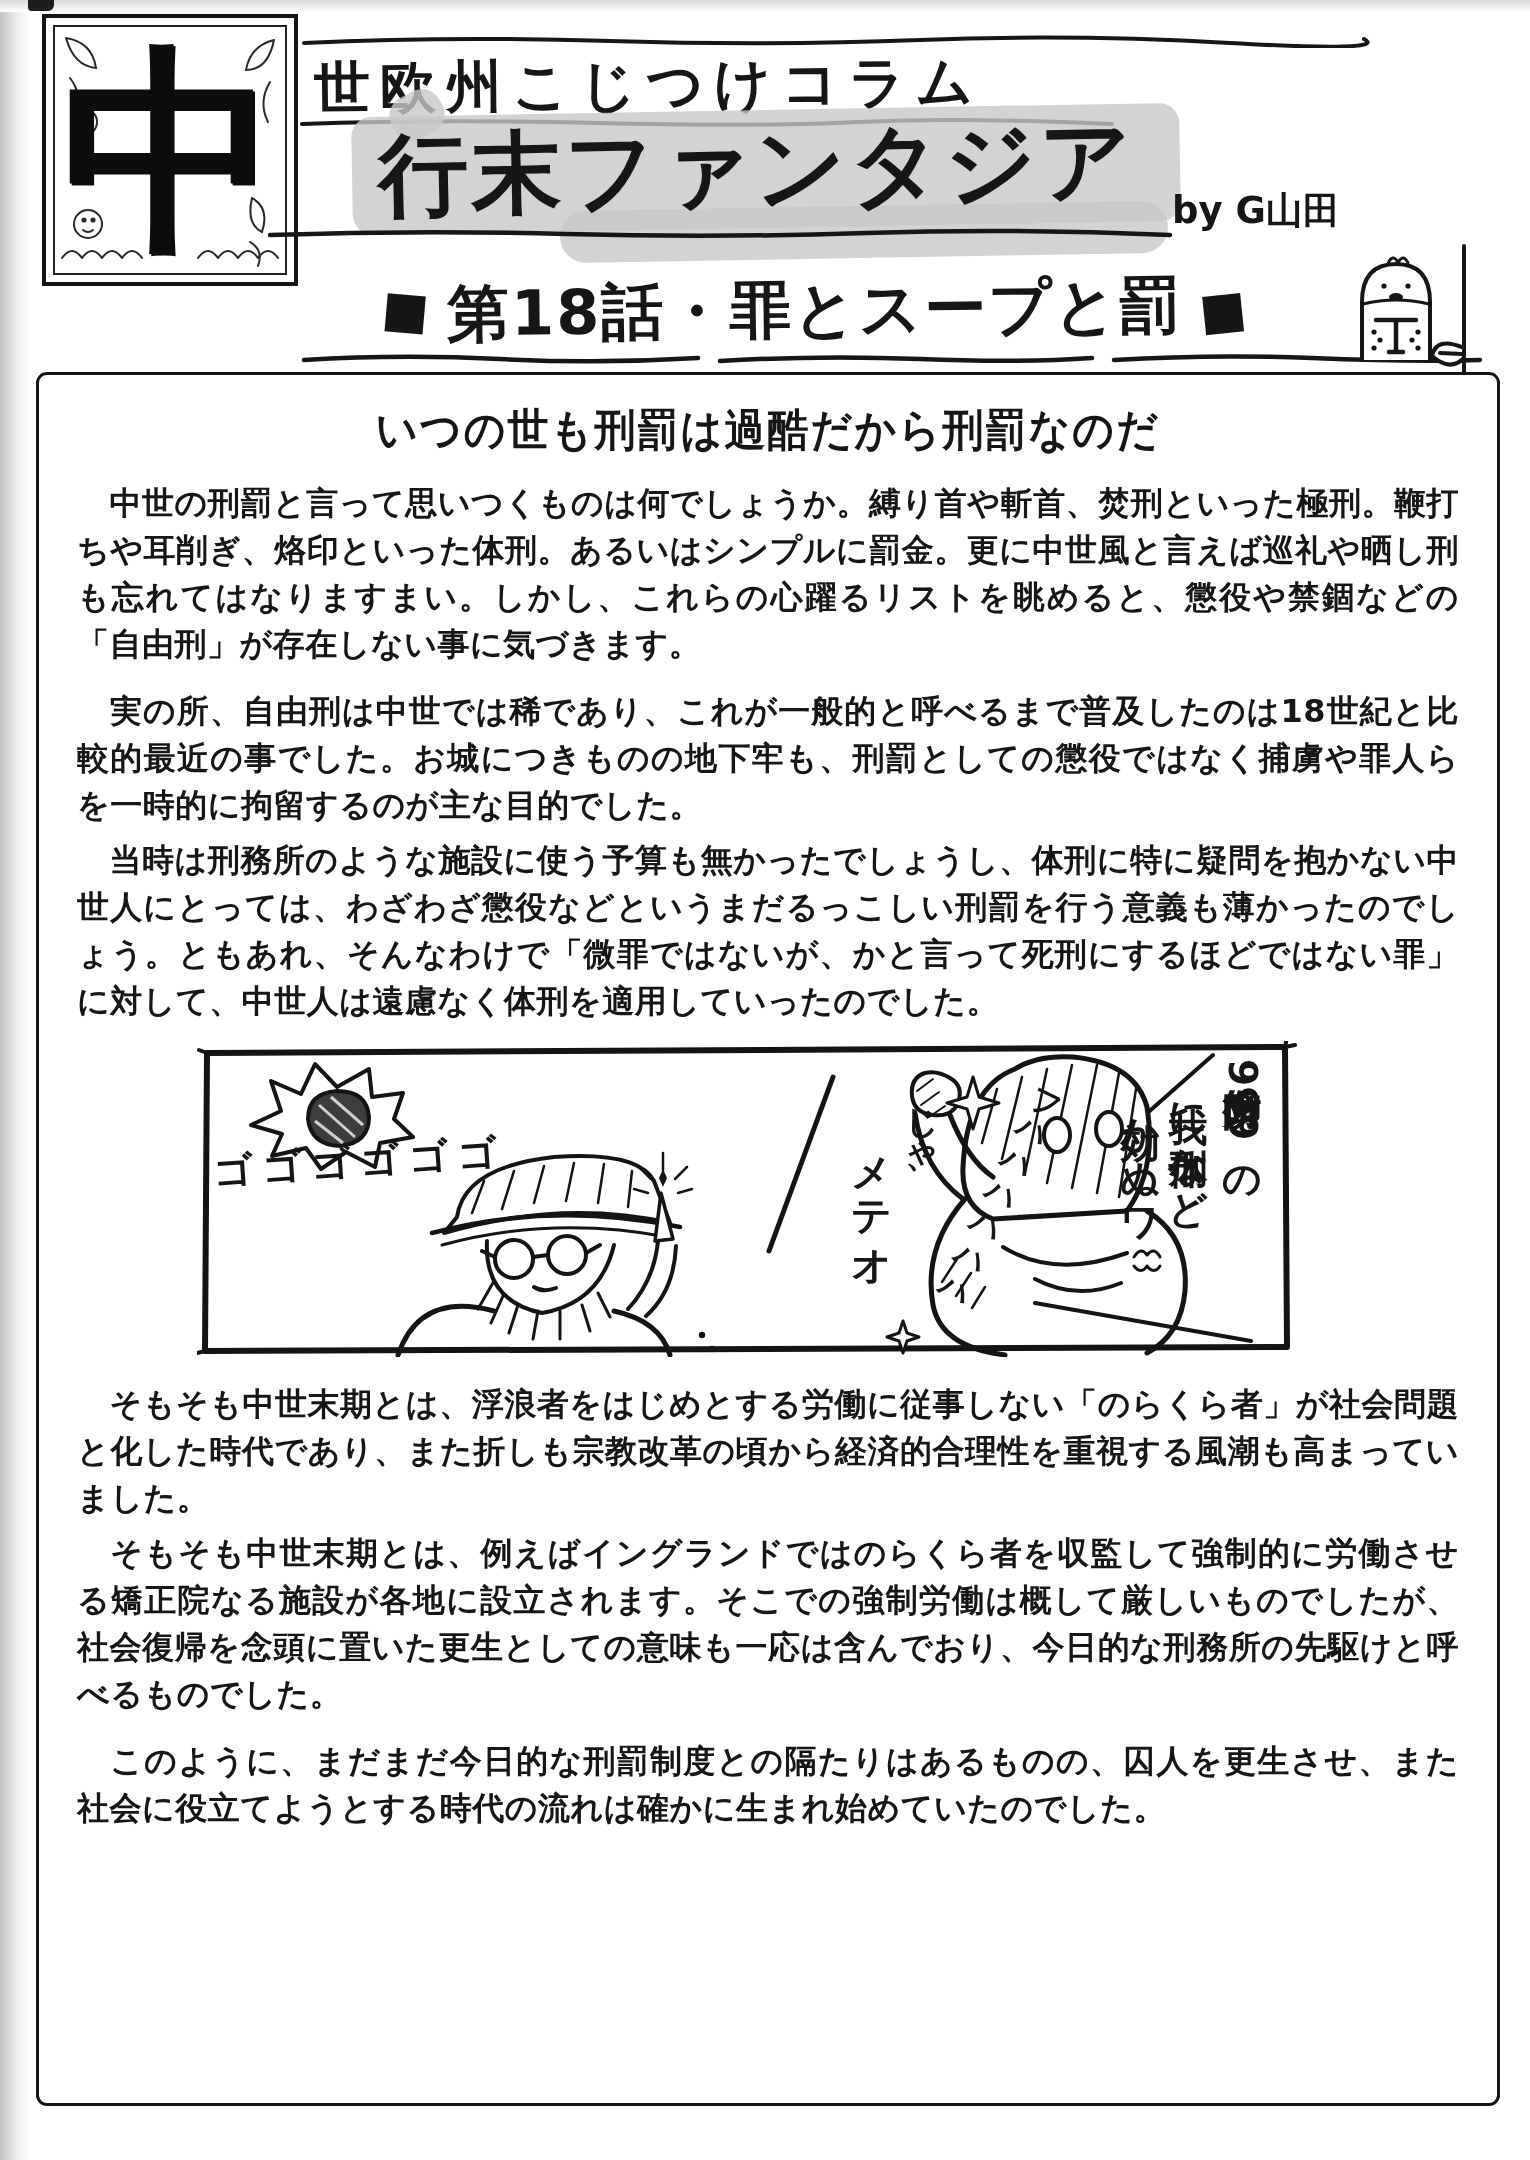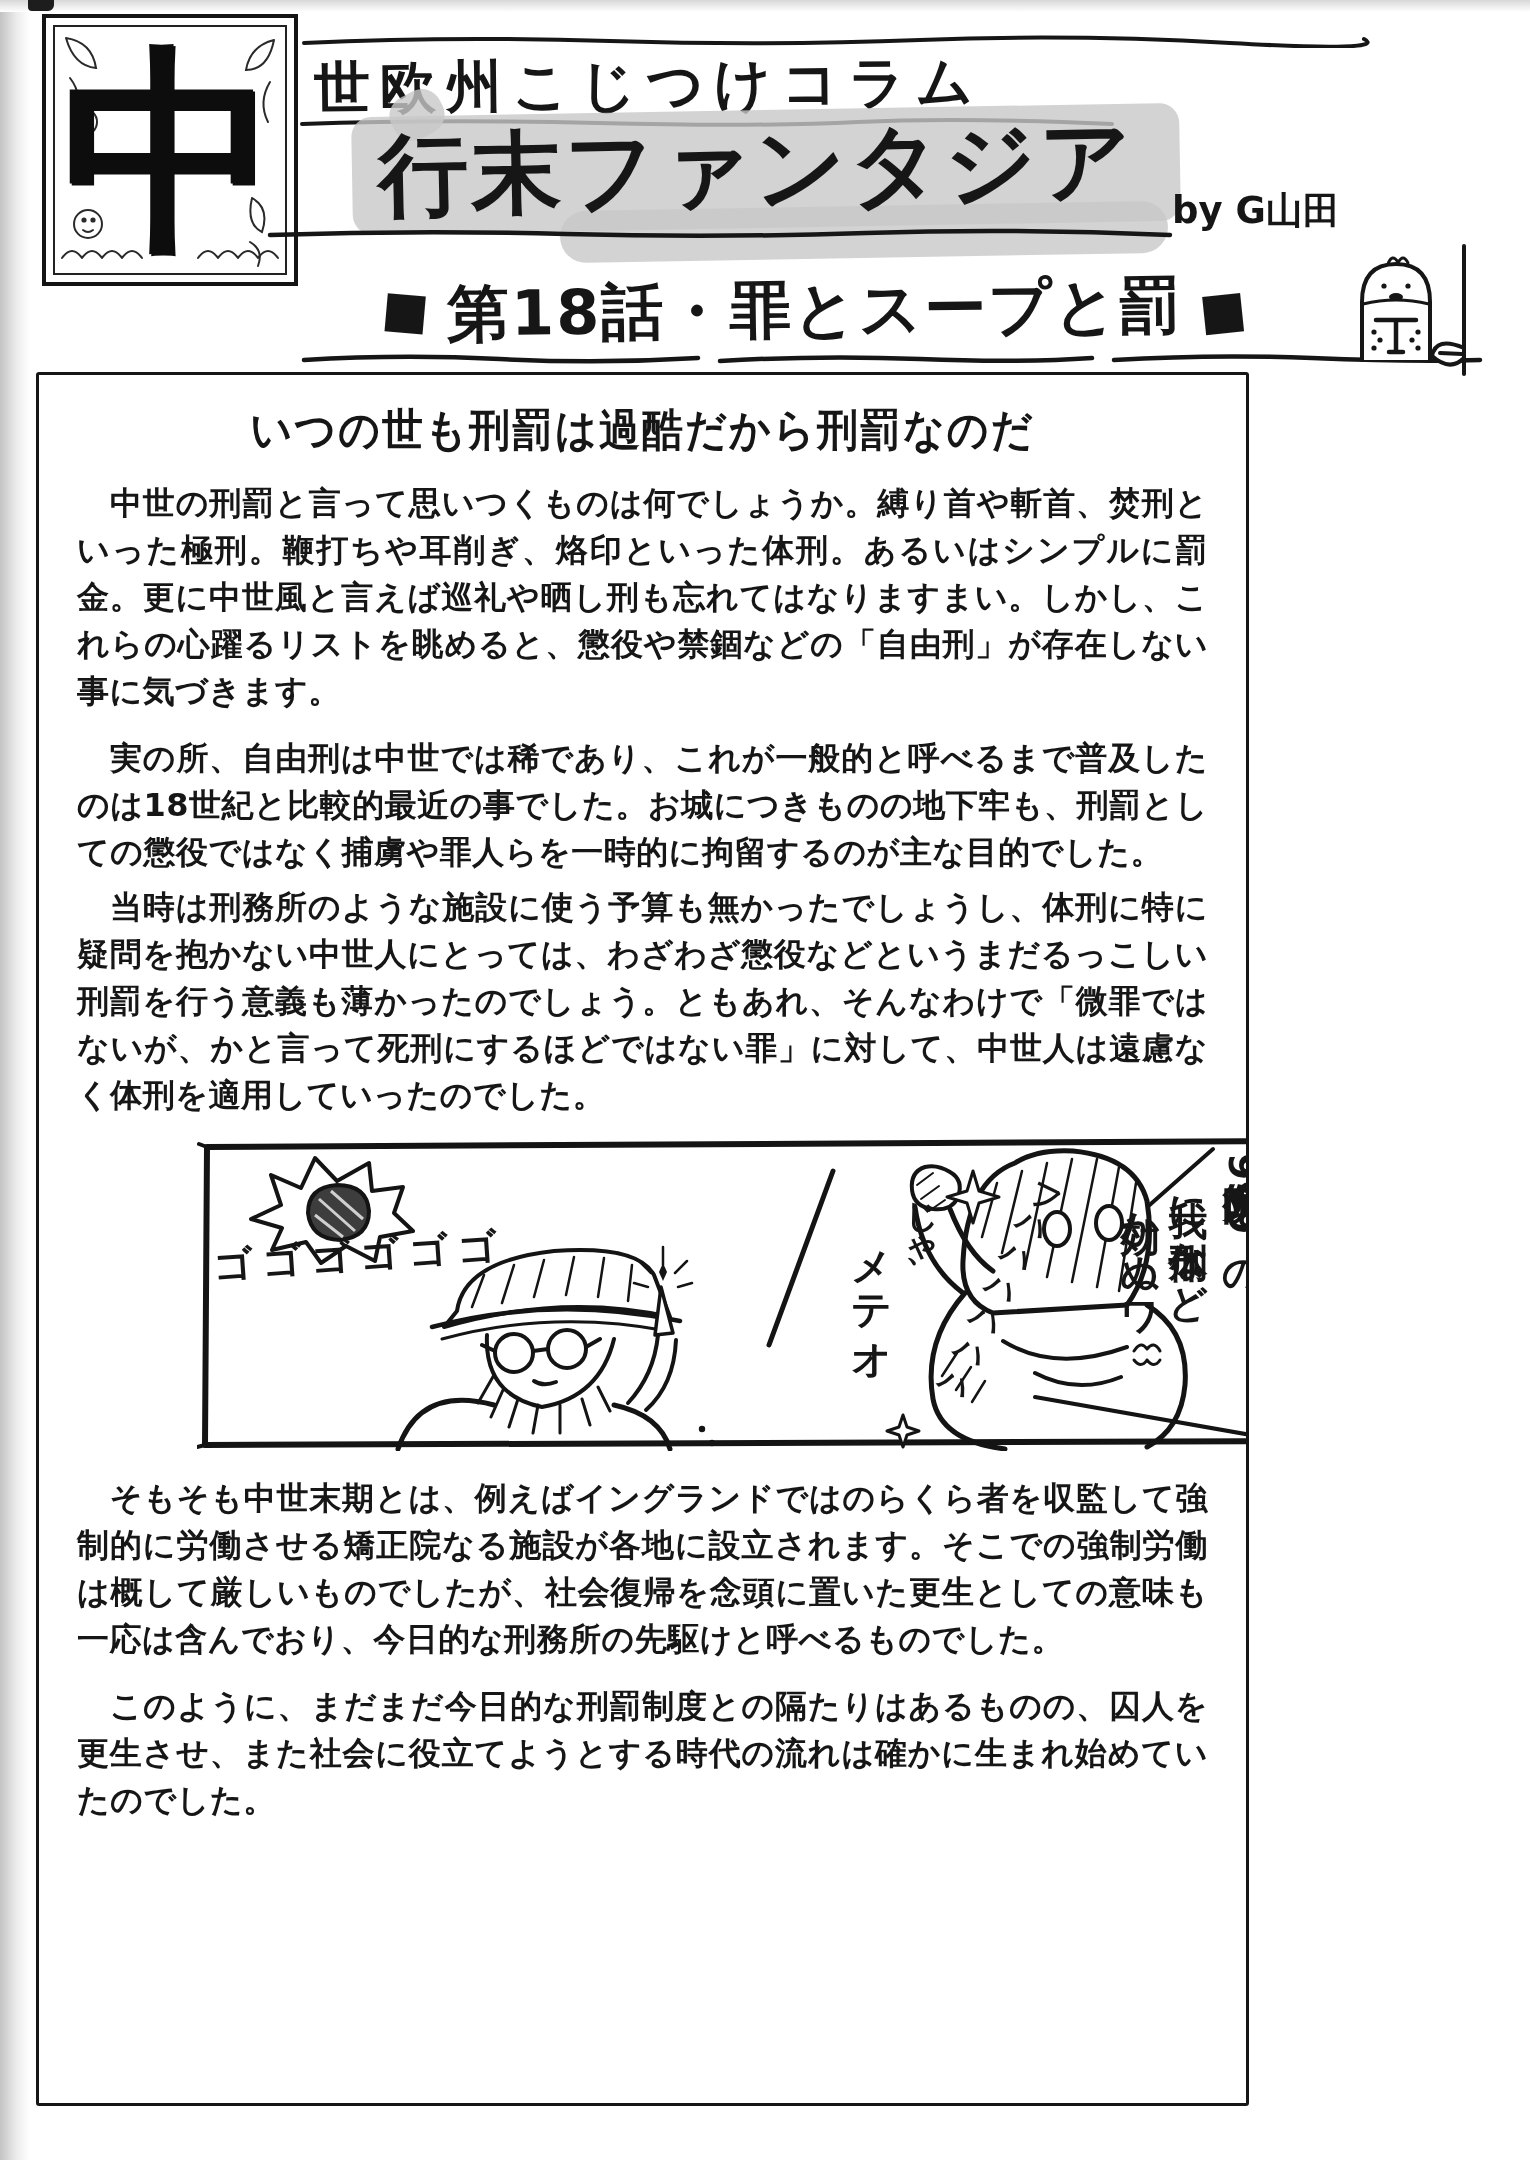--- a/index.html
+++ b/index.html
@@ -33,22 +33,22 @@
   .byline{position:absolute;left:1172px;top:186px;font-size:37px;font-weight:700;white-space:nowrap;}
   .episode-row{position:absolute;left:382px;top:268px;font-size:62px;font-weight:800;letter-spacing:2px;white-space:nowrap;display:flex;align-items:center;gap:16px;}
   .episode-bullet{font-size:50px;transform:rotate(5deg);line-height:1;}
   .episode-text{transform:rotate(-.7deg);}
 
   
   .mascot{position:absolute;left:1344px;top:250px;}
   .corner-vline{position:absolute;left:1426px;top:244px;}
 
   
-  .frame{position:absolute;left:36px;top:372px;width:1213px;height:1734px;box-sizing:border-box;
-    border:3px solid #161616;border-radius:3px;background:#fff;padding:24px 30px 0 30px;overflow:hidden;}
+  .frame{position:absolute;left:36px;top:372px;width:1464px;height:1734px;box-sizing:border-box;
+    border:3px solid #161616;border-radius:11px;background:#fff;padding:24px 30px 0 30px;overflow:hidden;}
   .frame-gapmask{position:absolute;left:968px;bottom:-6px;width:42px;height:10px;background:#fff;}
   .doc-heading{text-align:center;font-size:41px;font-weight:800;letter-spacing:2px;margin:4px 0 22px 0;transform:scaleY(1.08);}
   .body-text p{margin:8px;font-size:32px;line-height:47px;font-weight:600;letter-spacing:.5px;text-align:justify;}
   .body-text p.gap{margin-top:20px;}
 
   
   .comic{position:relative;width:1100px;height:316px;margin:16px 0 24px 128px;}
   .comic svg{position:absolute;left:0;top:0;}
   .sfx{position:absolute;left:16px;top:94px;font-size:39px;font-weight:800;letter-spacing:9px;transform:rotate(-4deg);white-space:nowrap;}
   .vtext{position:absolute;writing-mode:vertical-rl;text-orientation:mixed;font-weight:800;white-space:nowrap;}
@@ -222,19 +222,20 @@
       </svg>
       <div class="sfx">ゴゴゴゴゴゴ</div>
       <div class="vtext speech-1">じゃ、</div>
       <div class="vtext speech-2">メテオ</div>
       <div class="vtext shout-1">防御力999の</div>
       <div class="vtext shout-2">我に体刑など</div>
       <div class="vtext shout-3">効かぬワ</div>
       <div class="vtext laugh">フハハハハハハ</div>
     </div>
 
+    <p class="gap">　そもそも中世末期とは、浮浪者をはじめとする労働に従事しない「のらくら者」が社会問題と化した時代であり、また折しも宗教改革の頃から経済的合理性を重視する風潮も高まっていました。</p>
     <p>　そもそも中世末期とは、例えばイングランドではのらくら者を収監して強制的に労働させる矯正院なる施設が各地に設立されます。そこでの強制労働は概して厳しいものでしたが、社会復帰を念頭に置いた更生としての意味も一応は含んでおり、今日的な刑務所の先駆けと呼べるものでした。</p>
     <p class="gap">　このように、まだまだ今日的な刑罰制度との隔たりはあるものの、囚人を更生させ、また社会に役立てようとする時代の流れは確かに生まれ始めていたのでした。</p>
 
   </div>
 
   <div class="frame-gapmask"></div>
 </div>
 
 </body></html>

